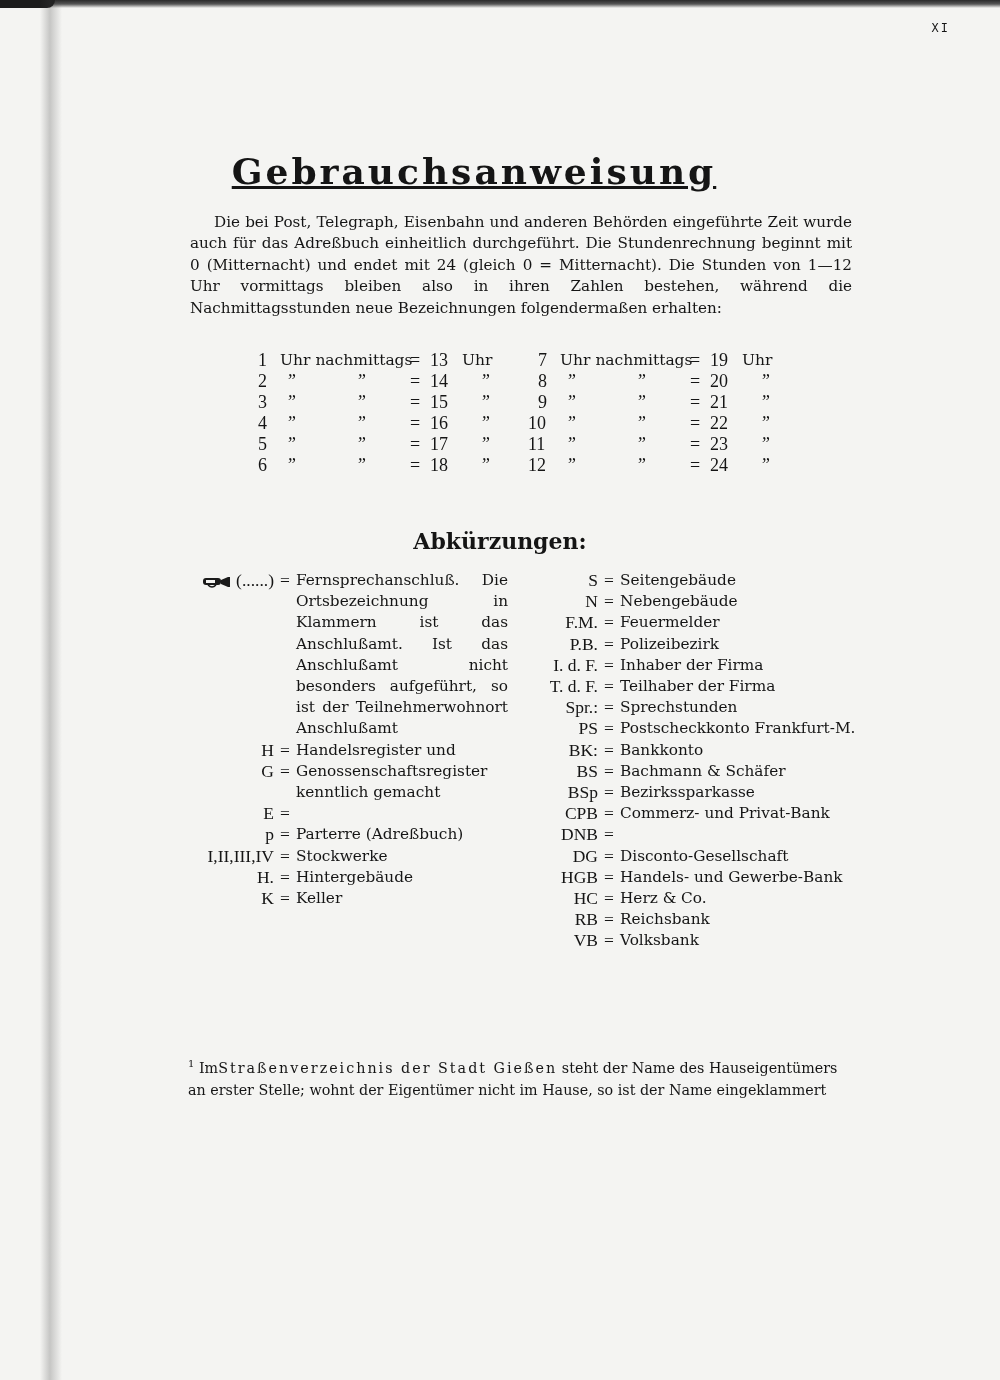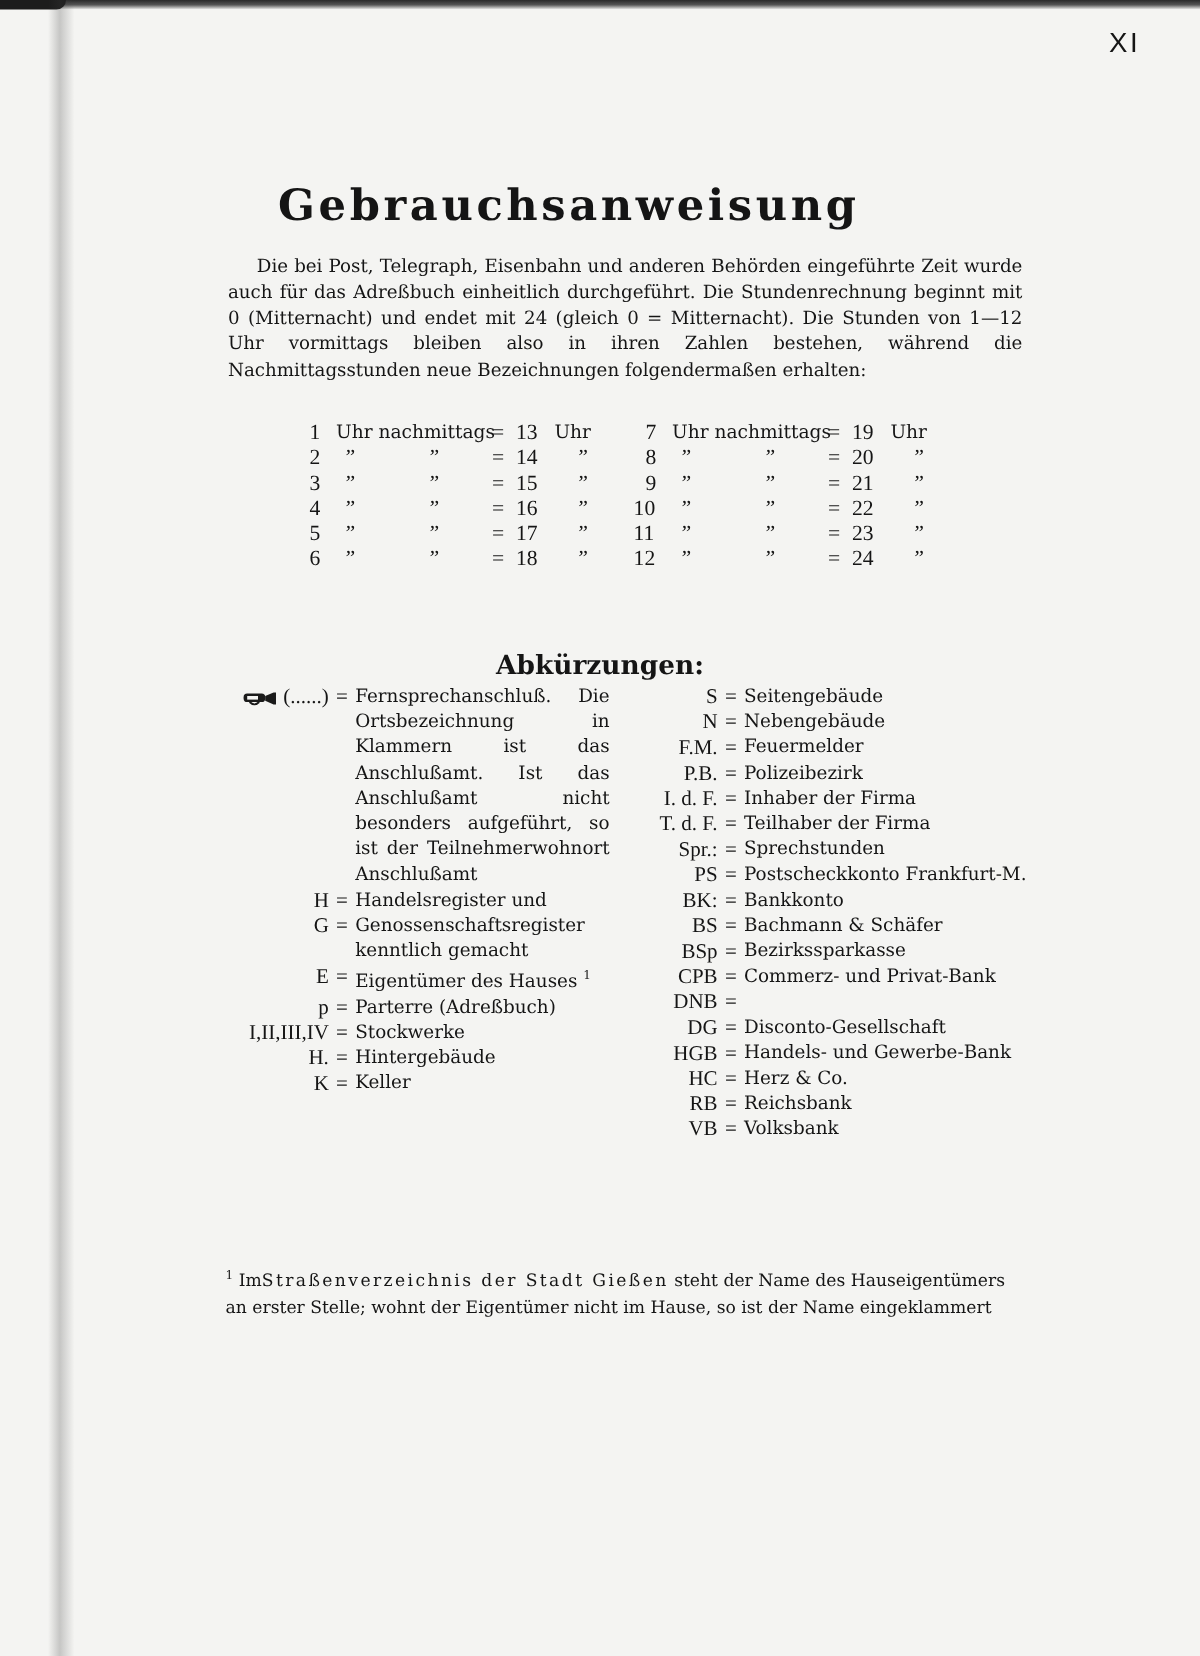--- a/index.html
+++ b/index.html
@@ -16,26 +16,27 @@
   .top-edge-left {
     position:absolute; left:0; top:0; width:55px; height:8px;
     background:#1c1c1c; border-bottom-right-radius:10px;
   }
   .gutter {
     position:absolute; left:40px; top:0; width:22px; height:1380px;
     background:linear-gradient(to right, rgba(0,0,0,0) 0%, rgba(60,60,60,0.25) 45%, rgba(60,60,60,0.18) 60%, rgba(0,0,0,0) 100%);
   }
   .folio {
     position:absolute; right:50px; top:22px;
-    font-family:Liberation Sans, sans-serif; font-size:23px; letter-spacing:2px;
+    font-family:Liberation Mono, monospace; font-size:12px; letter-spacing:2px;
   }
   .title {
     position:absolute; left:0; width:948px; top:150px; text-align:center;
     font-family:"DejaVu Serif", serif; font-weight:bold; font-size:36px;
     letter-spacing:3px;
+    text-decoration:underline;
   }
   .intro {
     position:absolute; left:190px; top:212px; width:662px;
     font-family:"DejaVu Serif", serif; font-size:15.2px; line-height:21.4px;
     text-align:justify;
   }
   .intro p { margin:0; text-indent:24px; }
   .hours {
     position:absolute; left:258px; top:350px;
     font-family:"Liberation Serif", serif; font-size:18px; line-height:21px;
@@ -46,21 +47,21 @@
   .h-unit { position:absolute; left:22px; font-family:"DejaVu Serif", serif; font-size:15.5px; }
   .h-ditto1 { position:absolute; left:28px; font-style:italic; }
   .h-ditto2 { position:absolute; left:98px; font-style:italic; }
   .h-eq { position:absolute; left:152px; }
   .h-val { position:absolute; left:172px; }
   .h-ditto3 { position:absolute; left:222px; font-style:italic; }
   .h-unit2 { position:absolute; left:204px; font-family:"DejaVu Serif", serif; font-size:15.5px; }
 
   .abbr-title {
     position:absolute; left:0; width:1000px; top:528px; text-align:center;
-    font-family:"DejaVu Serif", serif; font-weight:bold; font-size:22px;margin-top:14px;
+    font-family:"DejaVu Serif", serif; font-weight:bold; font-size:22px;
   }
   .abbr-left {
     position:absolute; left:182px; top:570px; width:326px;
     font-size:15.3px; line-height:21.2px;
   }
   .abbr-right {
     position:absolute; left:530px; top:570px; width:330px;
     font-size:15.3px; line-height:21.2px;
   }
   .arow { position:relative; display:flex; }
@@ -217,21 +218,20 @@
       <span class="aval"><span>Handelsregister und</span></span>
     </div>
     <div class="arow">
       <span class="akey"><span>G</span></span>
       <span class="aeq">=</span>
       <span class="aval"><span>Genossenschaftsregister kenntlich gemacht</span></span>
     </div>
     <div class="arow">
       <span class="akey"><span>E</span></span>
       <span class="aeq">=</span>
-      <span class="aval"><span>Eigentümer des Hauses</span> <sup>1</sup></span>
     </div>
     <div class="arow">
       <span class="akey"><span>p</span></span>
       <span class="aeq">=</span>
       <span class="aval"><span>Parterre (Adreßbuch)</span></span>
     </div>
     <div class="arow">
       <span class="akey"><span>I,II,III,IV</span></span>
       <span class="aeq">=</span>
       <span class="aval"><span>Stockwerke</span></span>

